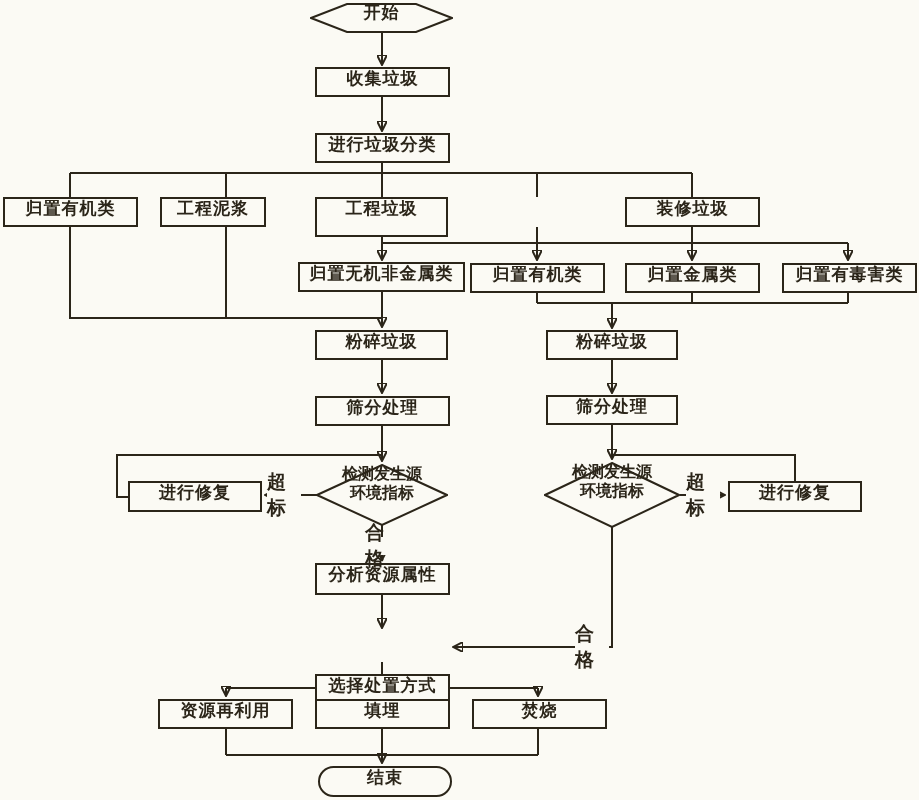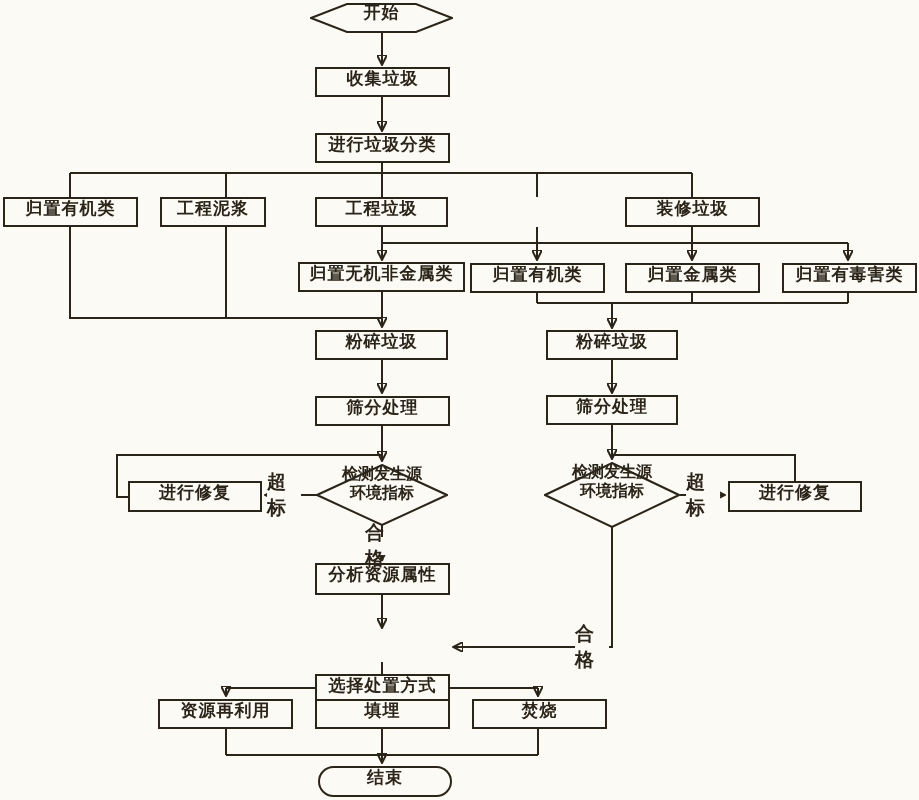--- a/index.html
+++ b/index.html
@@ -105,21 +105,21 @@
   <div class="node" style="left:315px;top:133px;width:135px;height:30px;">
       <span>进行垃圾分类</span>
     </div>
 
   <div class="node" style="left:3px;top:197px;width:135px;height:30px;">
       <span>归置有机类</span>
     </div>
   <div class="node" style="left:160px;top:197px;width:106px;height:30px;">
       <span>工程泥浆</span>
     </div>
-  <div class="node" style="left:315px;top:197px;width:133px;height:30px;">
+  <div class="node" style="left:315px;top:197px;width:133px;height:40px;">
       <span>工程垃圾</span>
     </div>
   <div class="node" style="left:625px;top:197px;width:135px;height:30px;">
       <span>装修垃圾</span>
     </div>
 
   <div class="node" style="left:298px;top:262px;width:167px;height:30px;">
       <span>归置无机非金属类</span>
     </div>
   <div class="node" style="left:470px;top:263px;width:135px;height:30px;">

